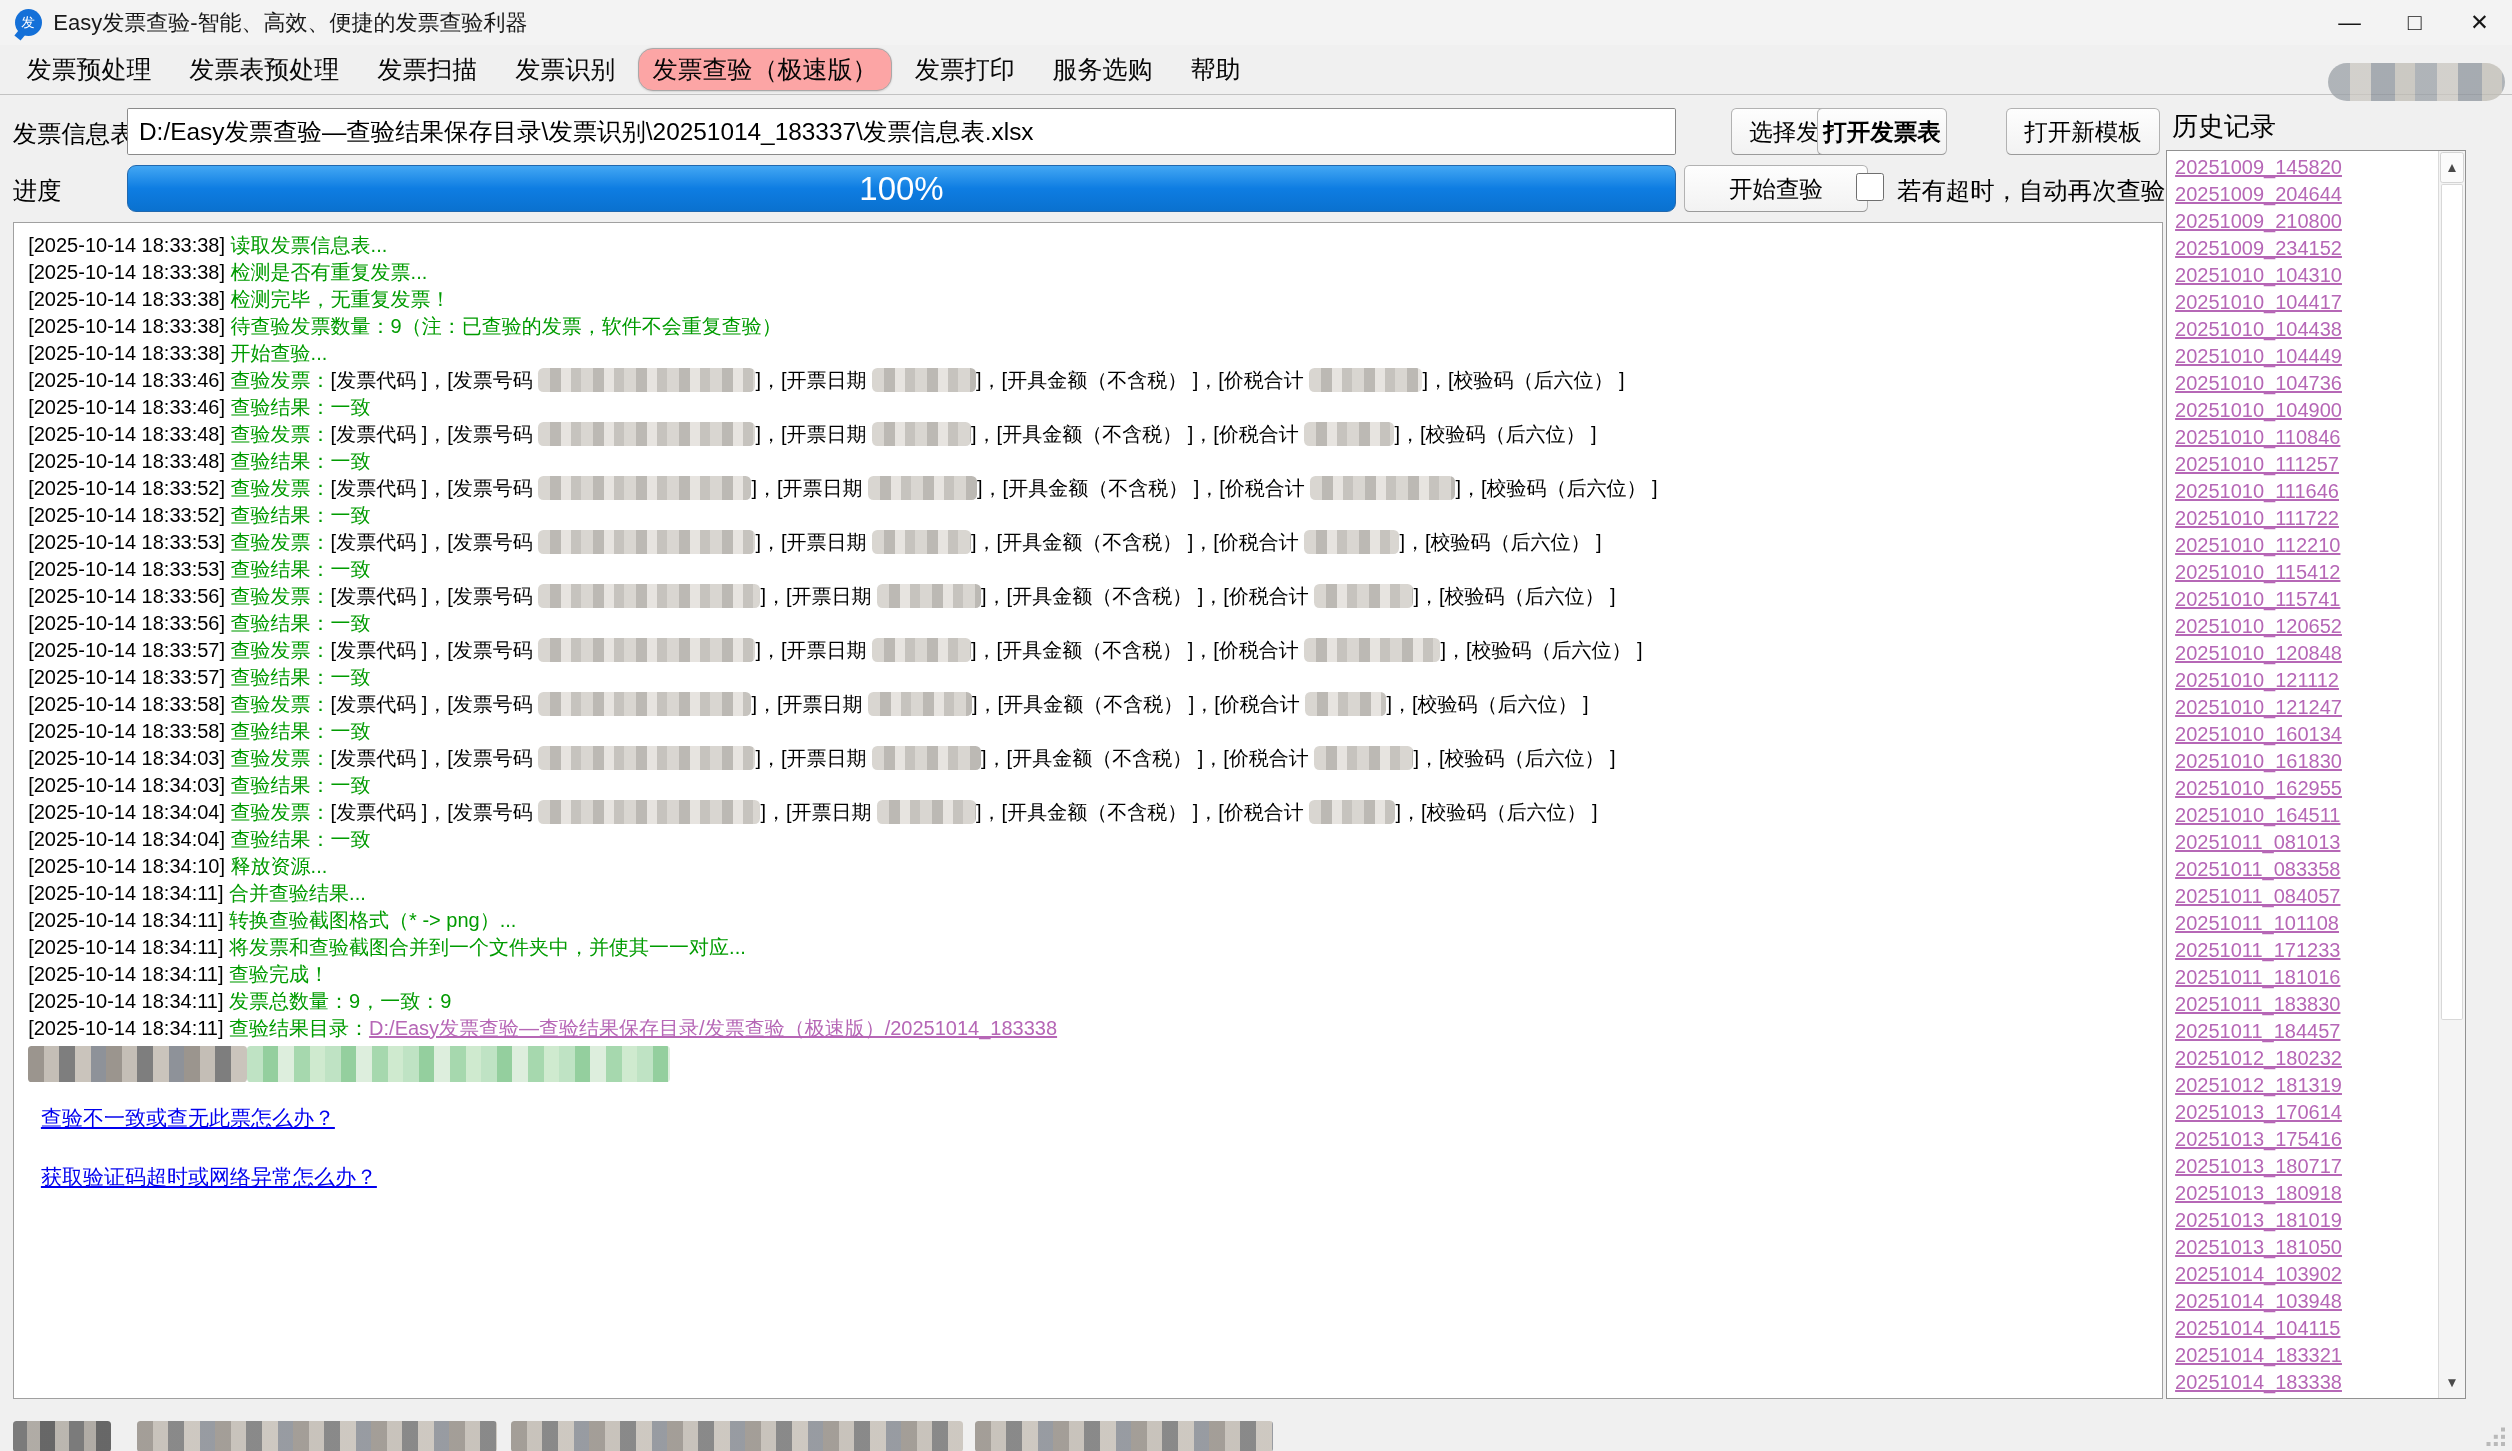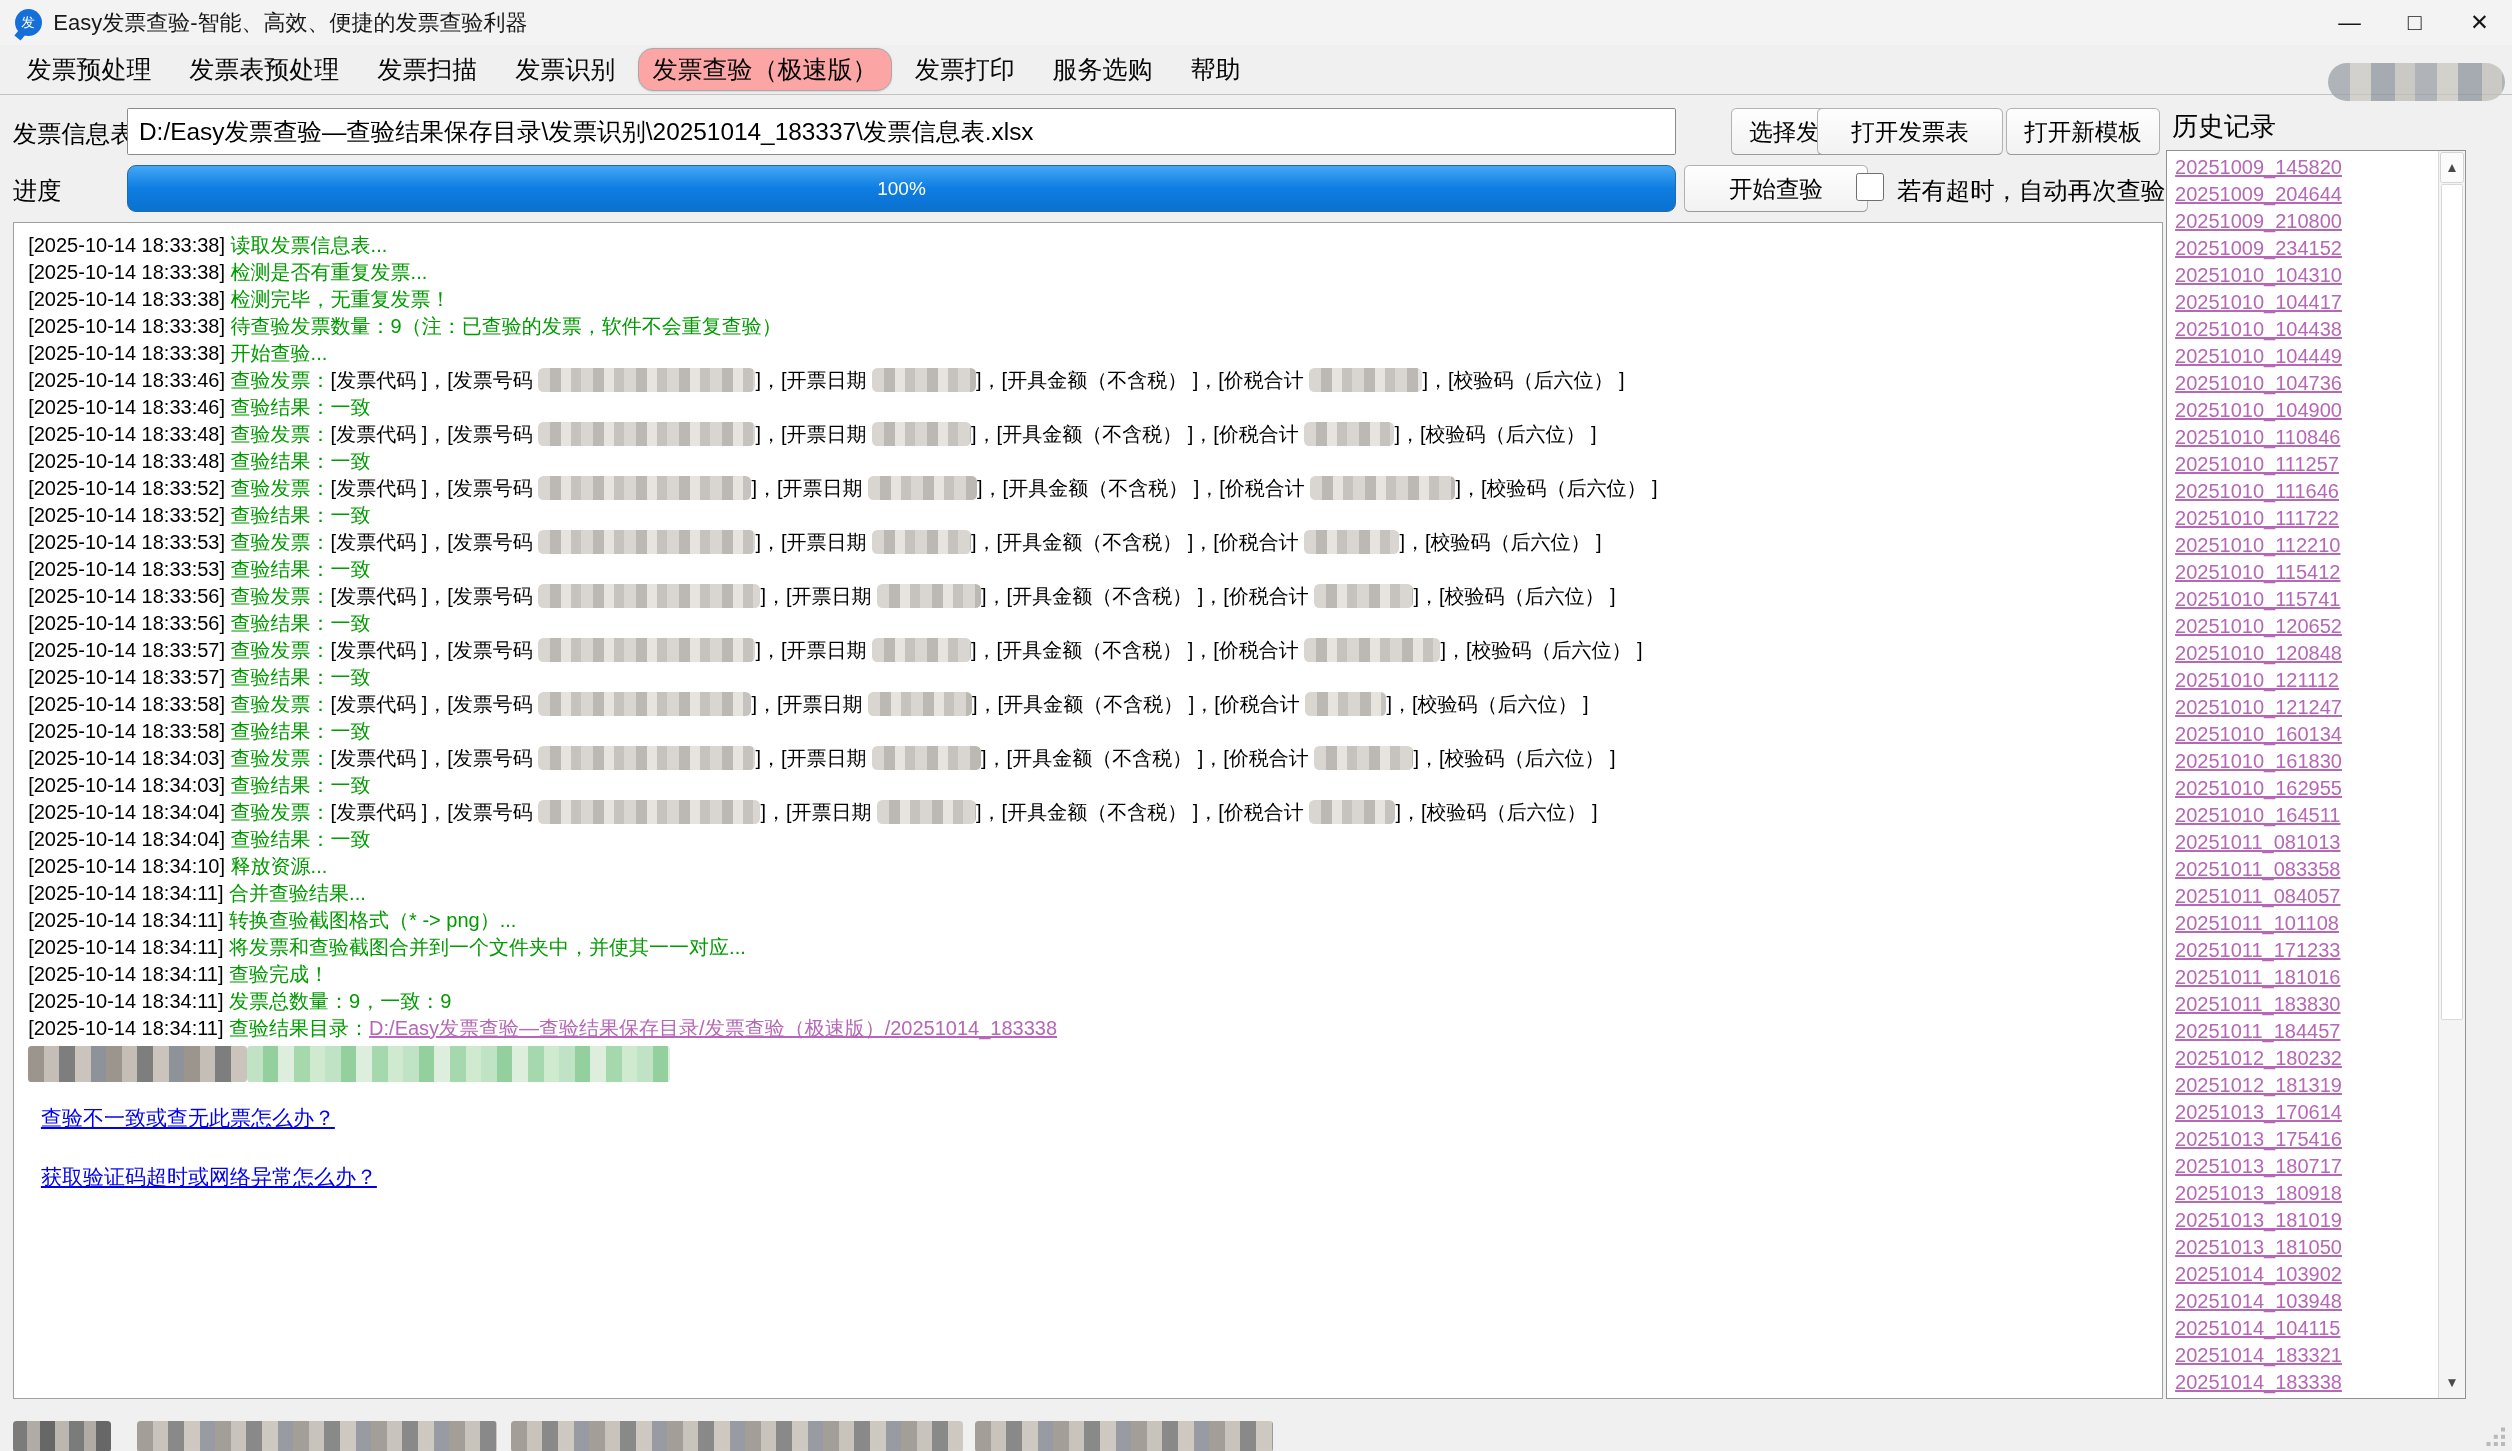--- a/index.html
+++ b/index.html
@@ -35,21 +35,21 @@
   .form-label{position:absolute;font-size:24.4px;color:#000;white-space:nowrap;}
   .file-input{position:absolute;left:127px;top:108px;width:1549px;height:47px;box-sizing:border-box;
            border:0.9px solid #8a8a8a;border-radius:1.8px;background:#fff;font-family:inherit;
            font-size:24.4px;color:#000;padding:0 11px;outline:none;}
   .btn{position:absolute;height:47px;box-sizing:border-box;display:flex;align-items:center;
        justify-content:center;font-size:23.5px;color:#000;background:linear-gradient(#fefefe,#f2f2f2);
        border:0.9px solid #b2b2b2;border-bottom-color:#9a9a9a;border-radius:5.4px;white-space:nowrap;}
   .progress{position:absolute;left:127px;top:165px;width:1549px;height:47px;box-sizing:border-box;
        border:0.9px solid #2168ae;border-radius:9px;display:flex;align-items:center;justify-content:center;
        background:linear-gradient(180deg,#43a7f3 0%,#0e7de2 50%,#0a71cf 100%);}
-  .progress span{color:#fff;font-size:19px;}
+  .progress span{color:#fff;font-size:33px;}
   .checkbox{position:absolute;left:1856px;top:173px;width:28px;height:28px;box-sizing:border-box;
        background:#fff;border:1.8px solid #6f6f6f;border-radius:2.7px;}
   .hist-title{position:absolute;left:2172px;top:109px;font-size:26px;color:#000;}
 
   
   .logbox{position:absolute;left:12.7px;top:222px;width:2150px;height:1177px;box-sizing:border-box;
        background:#fff;border:0.9px solid #a0a0a0;padding:9px 14.5px;overflow:hidden;}
   .log-line{font-size:20px;line-height:27px;white-space:nowrap;}
   .lt{color:#000;}
   .lg{color:#009b00;}
@@ -111,21 +111,21 @@
         <div class="menu-item">发票打印</div>
         <div class="menu-item">服务选购</div>
         <div class="menu-item">帮助</div>
       </div>
     <div class="menu-watermark"></div>
   </div>
 
   <div class="form-label" style="left:12.7px;top:118px;">发票信息表</div>
   <input class="file-input" value="D:/Easy发票查验—查验结果保存目录\发票识别\20251014_183337\发票信息表.xlsx" style="">
   <div class="btn" style="left:1684px;top:108px;width:154px;margin-left:47px;">选择发票表</div>
-  <div class="btn" style="left:1817px;top:108px;width:186px;">打开发票表</div>
+  <div class="btn" style="left:1817px;top:108px;width:130px;font-weight:bold;">打开发票表</div>
   <div class="btn" style="left:2006px;top:108px;width:154px;">打开新模板</div>
   <div class="hist-title">历史记录</div>
 
   <div class="form-label" style="left:12.7px;top:175px;">进度</div>
   <div class="progress">
     <span>100%</span>
   </div>
   <div class="btn" style="left:1684px;top:165px;width:184px;">开始查验</div>
   <div class="checkbox"></div>
   <div class="form-label" style="left:1897px;top:175px;">若有超时，自动再次查验</div>

